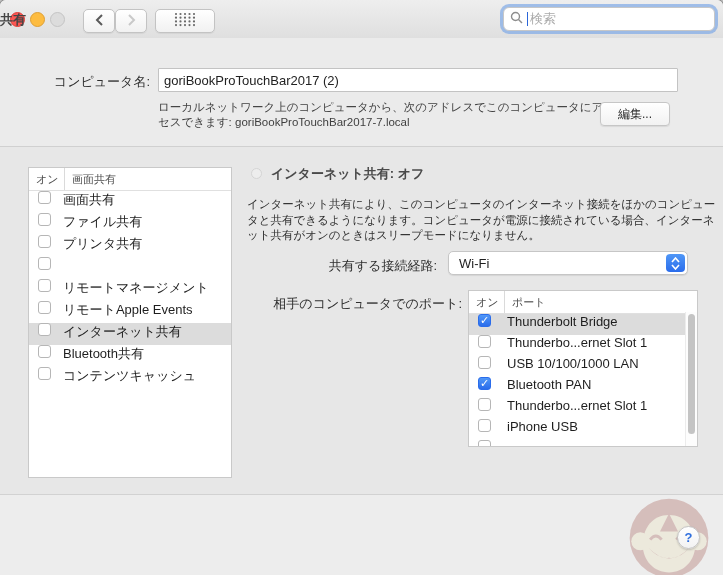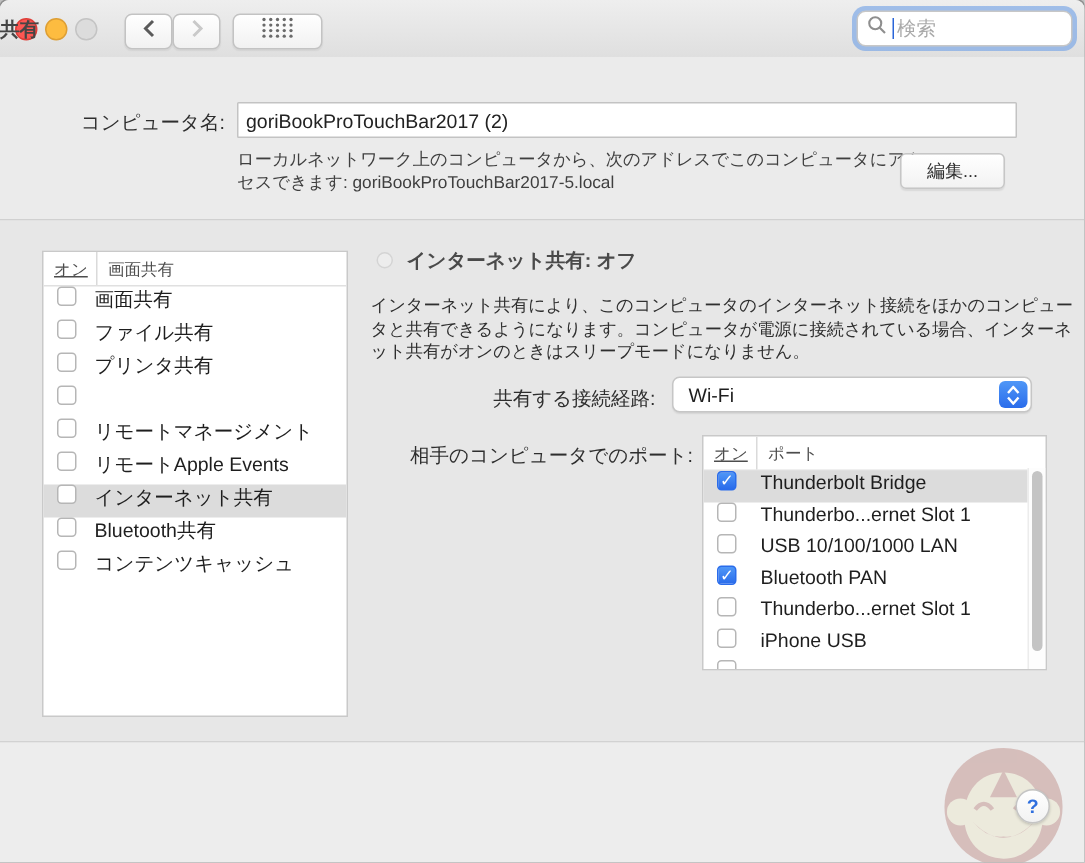--- a/index.html
+++ b/index.html
@@ -14,40 +14,40 @@
   .tl.gray{left:50px;background:#dcdcdc;border:1px solid #c4c4c4;}
   .navbtn{position:absolute;top:9px;height:22px;width:30px;border:1px solid #c3c3c3;border-radius:5px;
           background:linear-gradient(#ffffff,#f1f1f1);box-shadow:0 1px 1px rgba(0,0,0,.06);
           display:flex;align-items:center;justify-content:center;}
   .navbtn.back{left:83px;}
   .navbtn.fwd{left:115px;}
   .gridbtn{position:absolute;left:155px;top:9px;width:58px;height:22px;border:1px solid #c3c3c3;border-radius:5px;
            background:linear-gradient(#ffffff,#f1f1f1);box-shadow:0 1px 1px rgba(0,0,0,.06);
            display:flex;align-items:center;justify-content:center;}
   .win-title{position:absolute;left:0;right:0;top:11px;text-align:left;font-size:13px;font-weight:bold;color:#454545;}
-  .searchwrap{position:absolute;right:8px;top:7px;width:144px;height:24px;border-radius:6px;
+  .searchwrap{position:absolute;right:8px;top:7px;width:212px;height:24px;border-radius:6px;
               box-shadow:0 0 0 3px rgba(118,164,230,.65);background:#fff;border:1px solid #c7c7c7;
               box-sizing:border-box;display:flex;align-items:center;padding:0 6px;}
   .search-ph{color:#a9a9a9;font-size:13px;margin-left:2px;}
   .caret{width:1px;height:14px;background:#2b66d9;margin-left:4px;}
   
   .top{position:absolute;left:0;top:38px;width:723px;height:108px;background:#ebebeb;border-bottom:1px solid #d0d0d0;}
   .cn-label{position:absolute;left:0;top:35px;width:150px;text-align:right;font-size:13px;color:#2e2e2e;}
   .cn-input{position:absolute;left:158px;top:30px;width:508px;height:22px;border:1px solid #c3c3c3;border-radius:1px;
             background:#fff;font-size:13px;color:#222;padding:0 5px;font-family:inherit;}
   .cn-desc{position:absolute;left:158px;top:62px;font-size:11.5px;color:#3f3f3f;line-height:15px;}
   .edit-btn{position:absolute;left:600px;top:64px;width:68px;height:22px;border:1px solid #c6c6c6;border-radius:4px;
             background:linear-gradient(#ffffff,#f2f2f2);box-shadow:0 1px 1px rgba(0,0,0,.08);
             font-size:12px;color:#2e2e2e;display:flex;align-items:center;justify-content:center;}
   
   .main{position:absolute;left:0;top:147px;width:723px;height:347px;background:#e7e7e7;border-bottom:1px solid #d2d2d2;}
   .table{position:absolute;background:#fff;border:1px solid #c9c9c9;box-sizing:border-box;overflow:hidden;}
   .svc-table{left:28px;top:20px;width:204px;height:311px;}
   .tbl-head{display:flex;height:22px;align-items:center;border-bottom:1px solid #e0e0e0;font-size:11px;color:#4d4d4d;}
-  .th-on{width:28px;padding-left:7px;flex:none;text-decoration:underline;}
+  .th-on{width:28px;padding-left:7px;flex:none;}
   .th-main{flex:1;border-left:1px solid #dadada;padding-left:7px;height:100%;display:flex;align-items:center;}
   .svc-row,.port-row{display:flex;align-items:flex-start;}
   .svc-row{height:22px;}
   .port-row{height:21px;flex:none;}
   .svc-row.selected,.port-row.selected{background:#dcdcdc;}
   .checkbox{width:13px;height:13px;border:1px solid #b6b6b6;border-radius:3px;background:#fff;flex:none;
             margin-left:9px;position:relative;box-sizing:border-box;}
   .checkbox.checked{background:linear-gradient(#4f97f7,#2a6ceb);border-color:#2a6ceb;}
   .checkbox.checked::after{content:"✓";position:absolute;left:1px;top:-1px;color:#fff;font-size:11px;font-weight:bold;}
   .svc-label{margin-left:12px;font-size:13px;color:#1e1e1e;white-space:nowrap;}
@@ -138,21 +138,21 @@
       <span class="caret"></span>
       <span class="search-ph">検索</span>
     </div>
   </div>
 
   <div class="top">
     <div class="cn-label">コンピュータ名:</div>
     <input class="cn-input" value="goriBookProTouchBar2017 (2)" style="">
     <div class="cn-desc">
       <div>ローカルネットワーク上のコンピュータから、次のアドレスでこのコンピュータにアク</div>
-      <div>セスできます: goriBookProTouchBar2017-5.local</div>
+      <div>セスできます: goriBookProTouchBar2017-7.local</div>
     </div>
     <div class="edit-btn">
       <span>編集...</span>
     </div>
   </div>
 
   <div class="main">
 
     <div class="table svc-table">
       <div class="tbl-head">

